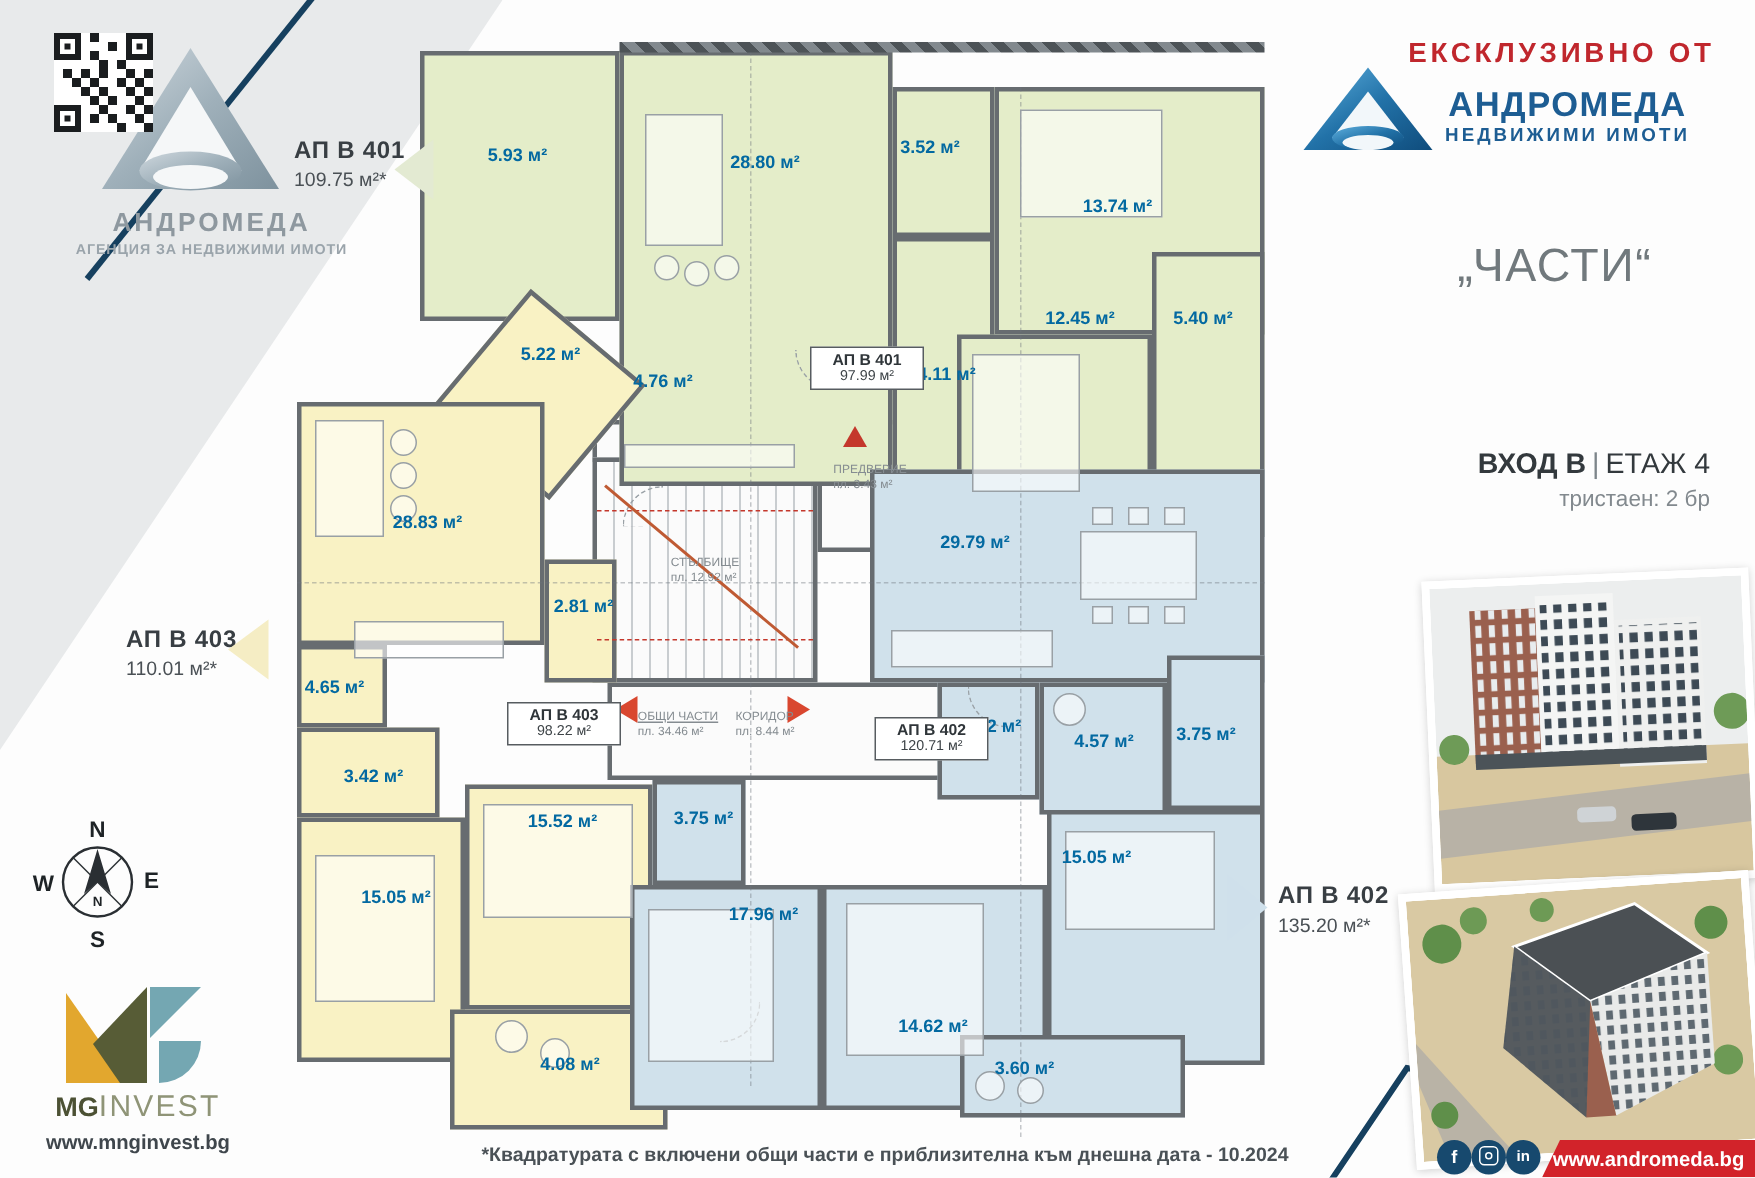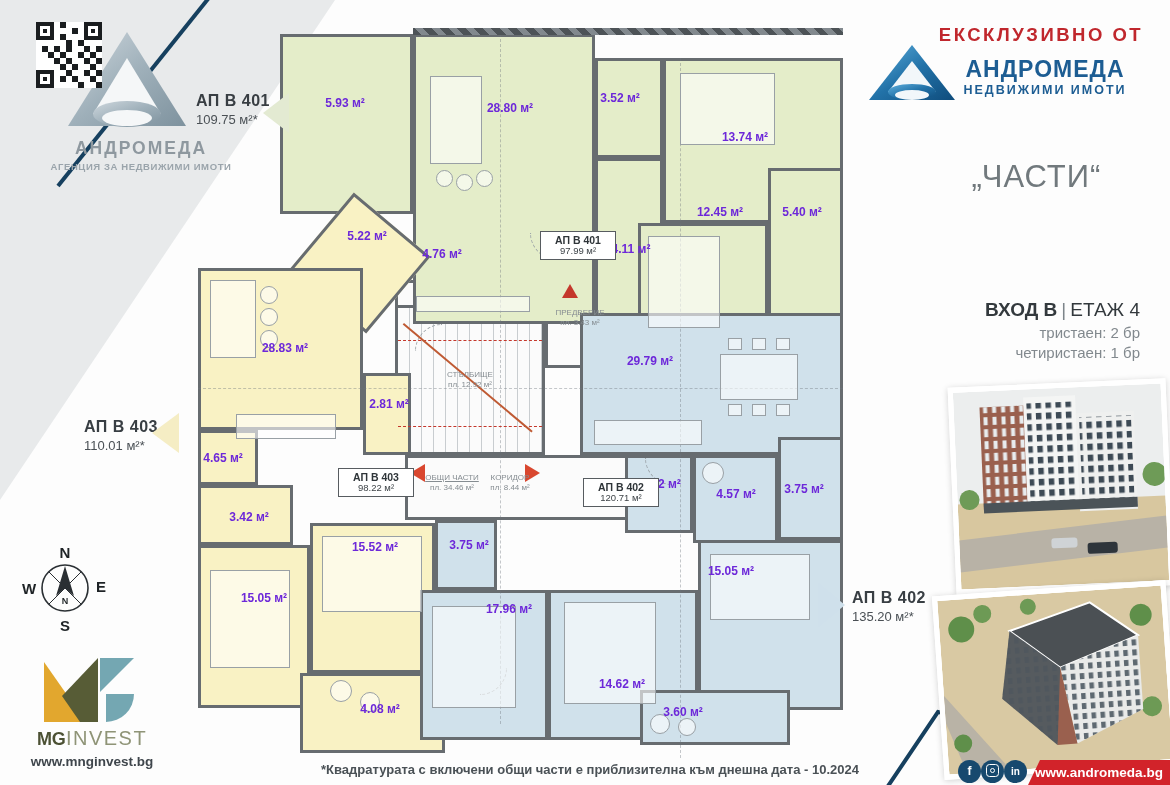--- a/index.html
+++ b/index.html
@@ -8,23 +8,23 @@
   .abs{position:absolute}
   
   #wedge{left:0;top:0;width:400px;height:520px;background:#e8eaeb;
          clip-path:polygon(0 0,335px 0,0 500px);z-index:0}
   #decor{left:0;top:0;z-index:1;pointer-events:none}
   
   #plan{left:180px;top:28px;width:752px;height:734px;z-index:2}
   .room{position:absolute;border:3px solid #676c70;box-sizing:border-box}
   .green{background:#e4edc9}.yellow{background:#f9f2c4}.blue{background:#d0e1eb}.white{background:#fbfbfb}
   .rlabel{position:absolute;transform:translate(-50%,-50%);font-size:12px;font-weight:700;
-          color:#6d28d9;white-space:nowrap;z-index:6}
+          color:#0369a1;white-space:nowrap;z-index:6}
   .tinylabel{position:absolute;transform:translate(-50%,-50%);font-size:8px;color:#858c91;
-          text-align:center;line-height:1.25;white-space:nowrap;z-index:6}
+          line-height:1.25;white-space:nowrap;z-index:6}
   .apt-box{position:absolute;background:#fff;border:1.5px solid #575c60;text-align:center;
            z-index:7;padding:2px 5px;line-height:1.15}
   .apt-box .t{font-size:10.5px;font-weight:700;color:#2f3539;display:block}
   .apt-box .a{font-size:9.5px;color:#3e4448;display:block}
   .f{position:absolute;border:1.5px solid #99a0a5;background:rgba(255,255,255,.6);
      box-sizing:border-box;z-index:4}
   .circle{border-radius:50%}
   .arc{position:absolute;width:26px;height:26px;border-left:1.5px dashed #9aa1a6;
        border-bottom:1.5px dashed #9aa1a6;border-radius:0 0 0 100%;z-index:4}
   .dash-v{position:absolute;border-left:1px dashed rgba(110,118,124,.4);z-index:3}
@@ -331,21 +331,20 @@
 
 <div class="abs" id="title-block">
   <div class="l2">„ЧАСТИ“</div>
 </div>
 
 <div class="abs" id="entrance-block">
   <div class="e1">
     <b>ВХОД В</b><span class="sep">|</span><span>ЕТАЖ 4</span>
   </div>
   <div class="mx">тристаен: 2 бр</div>
-  <div class="mx">четиристаен: 1 бр</div>
 </div>
 
 <div class="card" style="left:952px;top:383px;width:208px;height:197px;transform:rotate(-2.5deg)">
   <svg width="208" height="197" viewBox="0 0 208 197">
     <defs>
       <pattern id="win" width="10" height="11" patternUnits="userSpaceOnUse">
         <rect x="2" y="2" width="5.5" height="6.5" fill="#3d4a55"></rect>
       </pattern>
       <pattern id="winw" width="9" height="12" patternUnits="userSpaceOnUse">
         <rect x="2.5" y="2" width="4" height="8" fill="#e8ecee"></rect>

